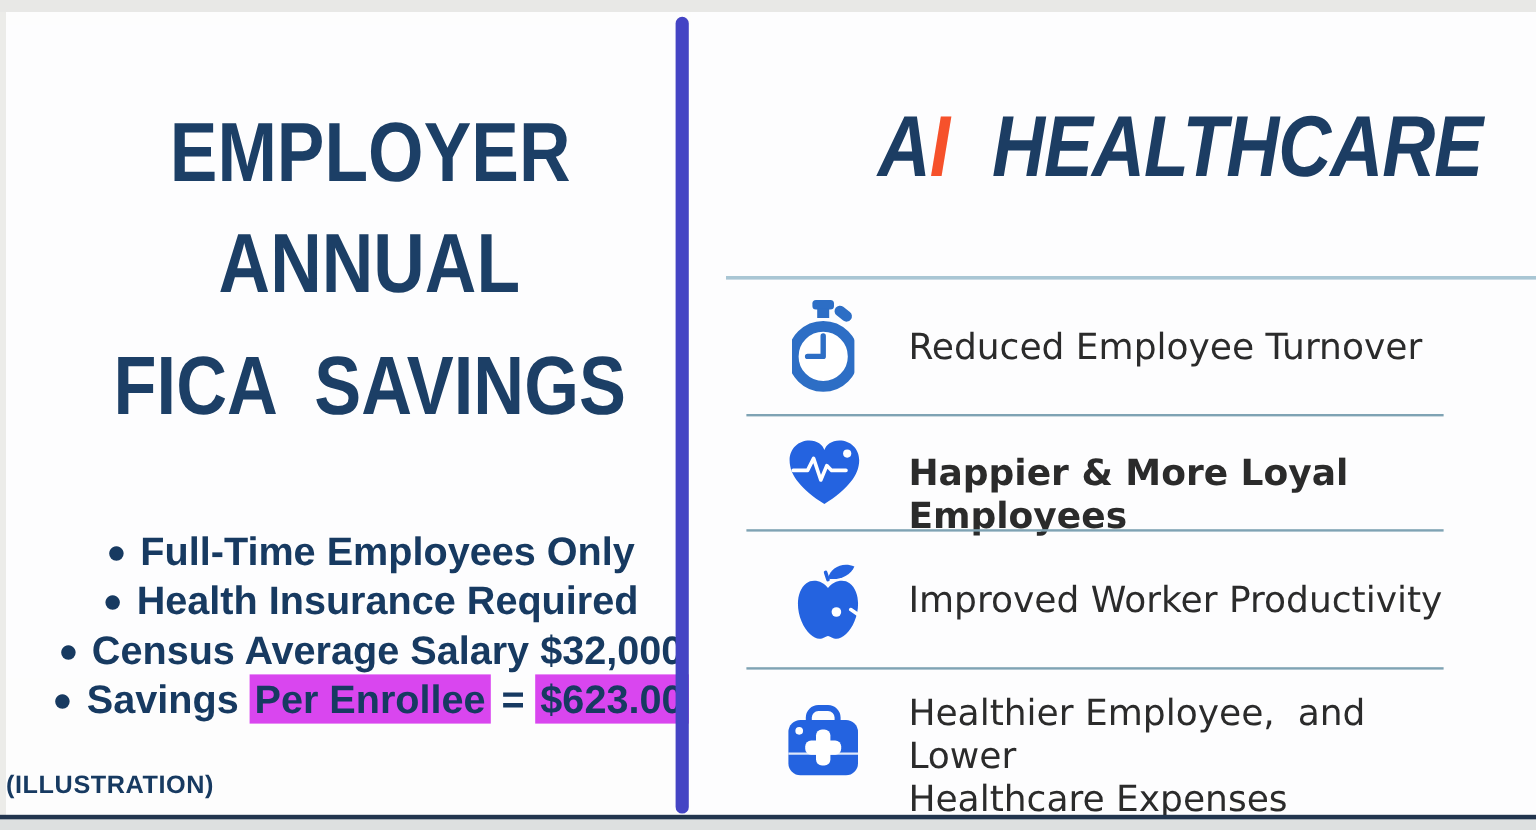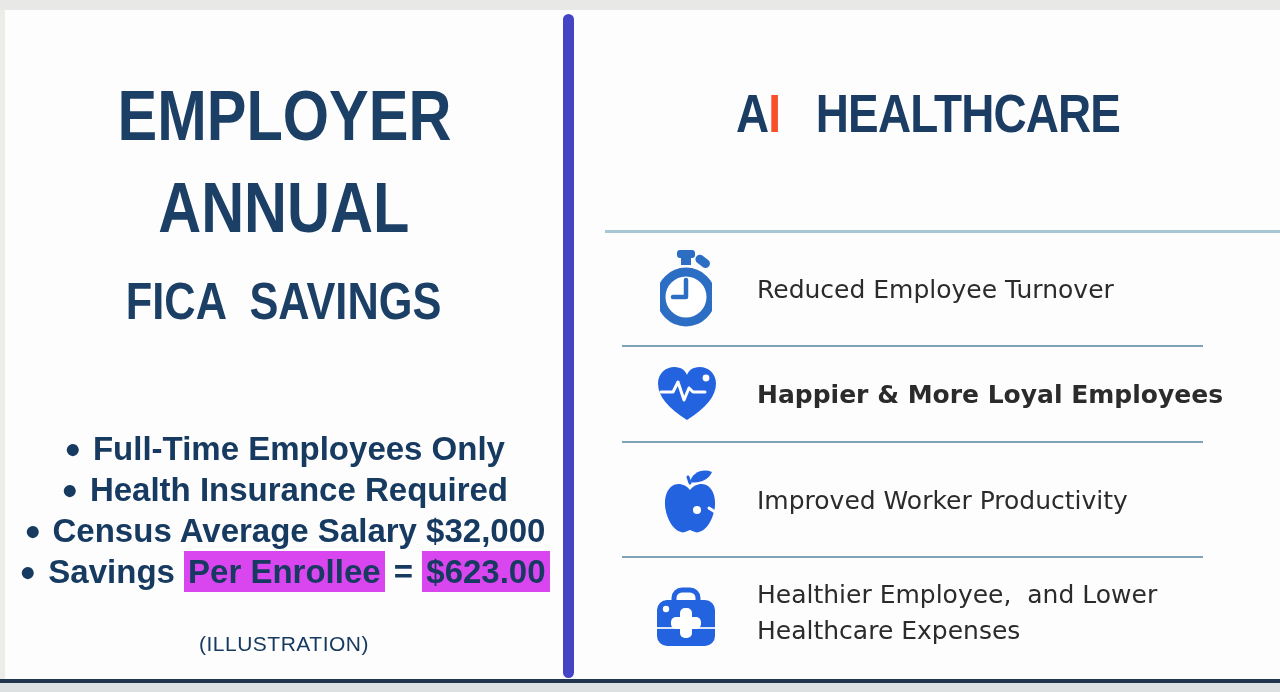--- a/index.html
+++ b/index.html
@@ -13,52 +13,52 @@
   .bottom-line  { position:absolute; left:0; top:679px; width:1280px; height:4px; background:#22354e; }
   .frame-bottom { position:absolute; left:0; top:683px; width:1280px; height:9px; background:#dde0e0; }
 
   
   .v-divider { position:absolute; left:563px; top:14px; width:11px; height:664px;
                border-radius:6px; background:#4444c4; }
   .top-bar   { position:absolute; left:763px; top:37px; width:517px; height:11px;
                border-radius:6px 0 0 6px; background:#4444c4; }
 
   
-  .left-panel { position:absolute; left:5px; top:10px; width:558px; height:544px; background:#fdfdfe; }
+  .left-panel { position:absolute; left:5px; top:21px; width:558px; height:544px; background:#fdfdfe;padding-left:48px; }
   .title-line { position:absolute; left:0; width:100%; text-align:center;
                 font-weight:bold; color:#1c3f66; white-space:pre; line-height:1.05; }
   .squeeze { display:inline-block; transform:scaleX(0.85); transform-origin:50% 50%; }
   .t1 { top:70px;  font-size:70px; }
   .t2 { top:162px; font-size:70px; }
-  .t3 { top:265px; font-size:51px; }
+  .t3 { top:265px; font-size:69px; }
 
   .bullets { position:absolute; left:0; top:418px; width:100%; }
   .bullet-line { text-align:center; font-size:33px; font-weight:bold; color:#173a61;
                  line-height:41px; white-space:pre-wrap; }
   .bullet-dot { display:inline-block; margin-right:10px; transform:scale(0.85); }
   .hl { background:#d946ef; padding:2px 4px; }
 
-  .footnote { position:absolute; left:0; top:622px; width:100%; text-align:center;
-              font-size:21px; font-weight:normal; letter-spacing:0.5px; color:#173a61; }
+  .footnote { position:absolute; left:0; top:622px; width:100%; 
+              font-size:21px; font-weight:bold; letter-spacing:0.5px; color:#173a61; }
 
   
   .right-panel { position:absolute; left:576px; top:10px; width:704px; height:669px; background:#fdfdfe; }
-  .ai-title { position:absolute; left:576px; top:82px; width:704px; text-align:center;
-              font-size:54px; font-weight:bold; color:#1c3d63; white-space:pre; }
+  .ai-title { position:absolute; left:576px; top:82px; width:704px; text-align:right;
+              font-size:72px; font-weight:bold; color:#1c3d63; white-space:pre;font-style:italic; }
   .ai-title .squeeze { letter-spacing:-1px; }
   .ai-i { color:#f6512b; }
   .ai-rest { margin-left:42px; }
 
   .head-underline { position:absolute; left:605px; top:230px; width:675px; height:3px; background:#a9c6d4; }
   .item-divider   { position:absolute; left:622px; width:581px; height:2px; background:#7fa3b4; }
   .div1 { top:345px; } .div2 { top:441px; } .div3 { top:556px; }
 
   .item-icon  { position:absolute; }
   .item-label { position:absolute; font-family:"DejaVu Sans", sans-serif;
-                font-size:25px; color:#2b2b2b; line-height:36px; white-space:pre-wrap; }
+                font-size:30px; color:#2b2b2b; line-height:36px; white-space:pre-wrap; }
   .icon1 { left:660px; top:250px; }
   .icon2 { left:656px; top:366px; }
   .icon3 { left:664px; top:466px; }
   .icon4 { left:656px; top:586px; }
   .lbl1 { left:757px; top:272px; }
   .lbl2 { left:757px; top:377px;font-weight:bold; }
   .lbl3 { left:757px; top:483px; }
   .lbl4 { left:757px; top:577px; width:450px; }
 </style>
 </head>

